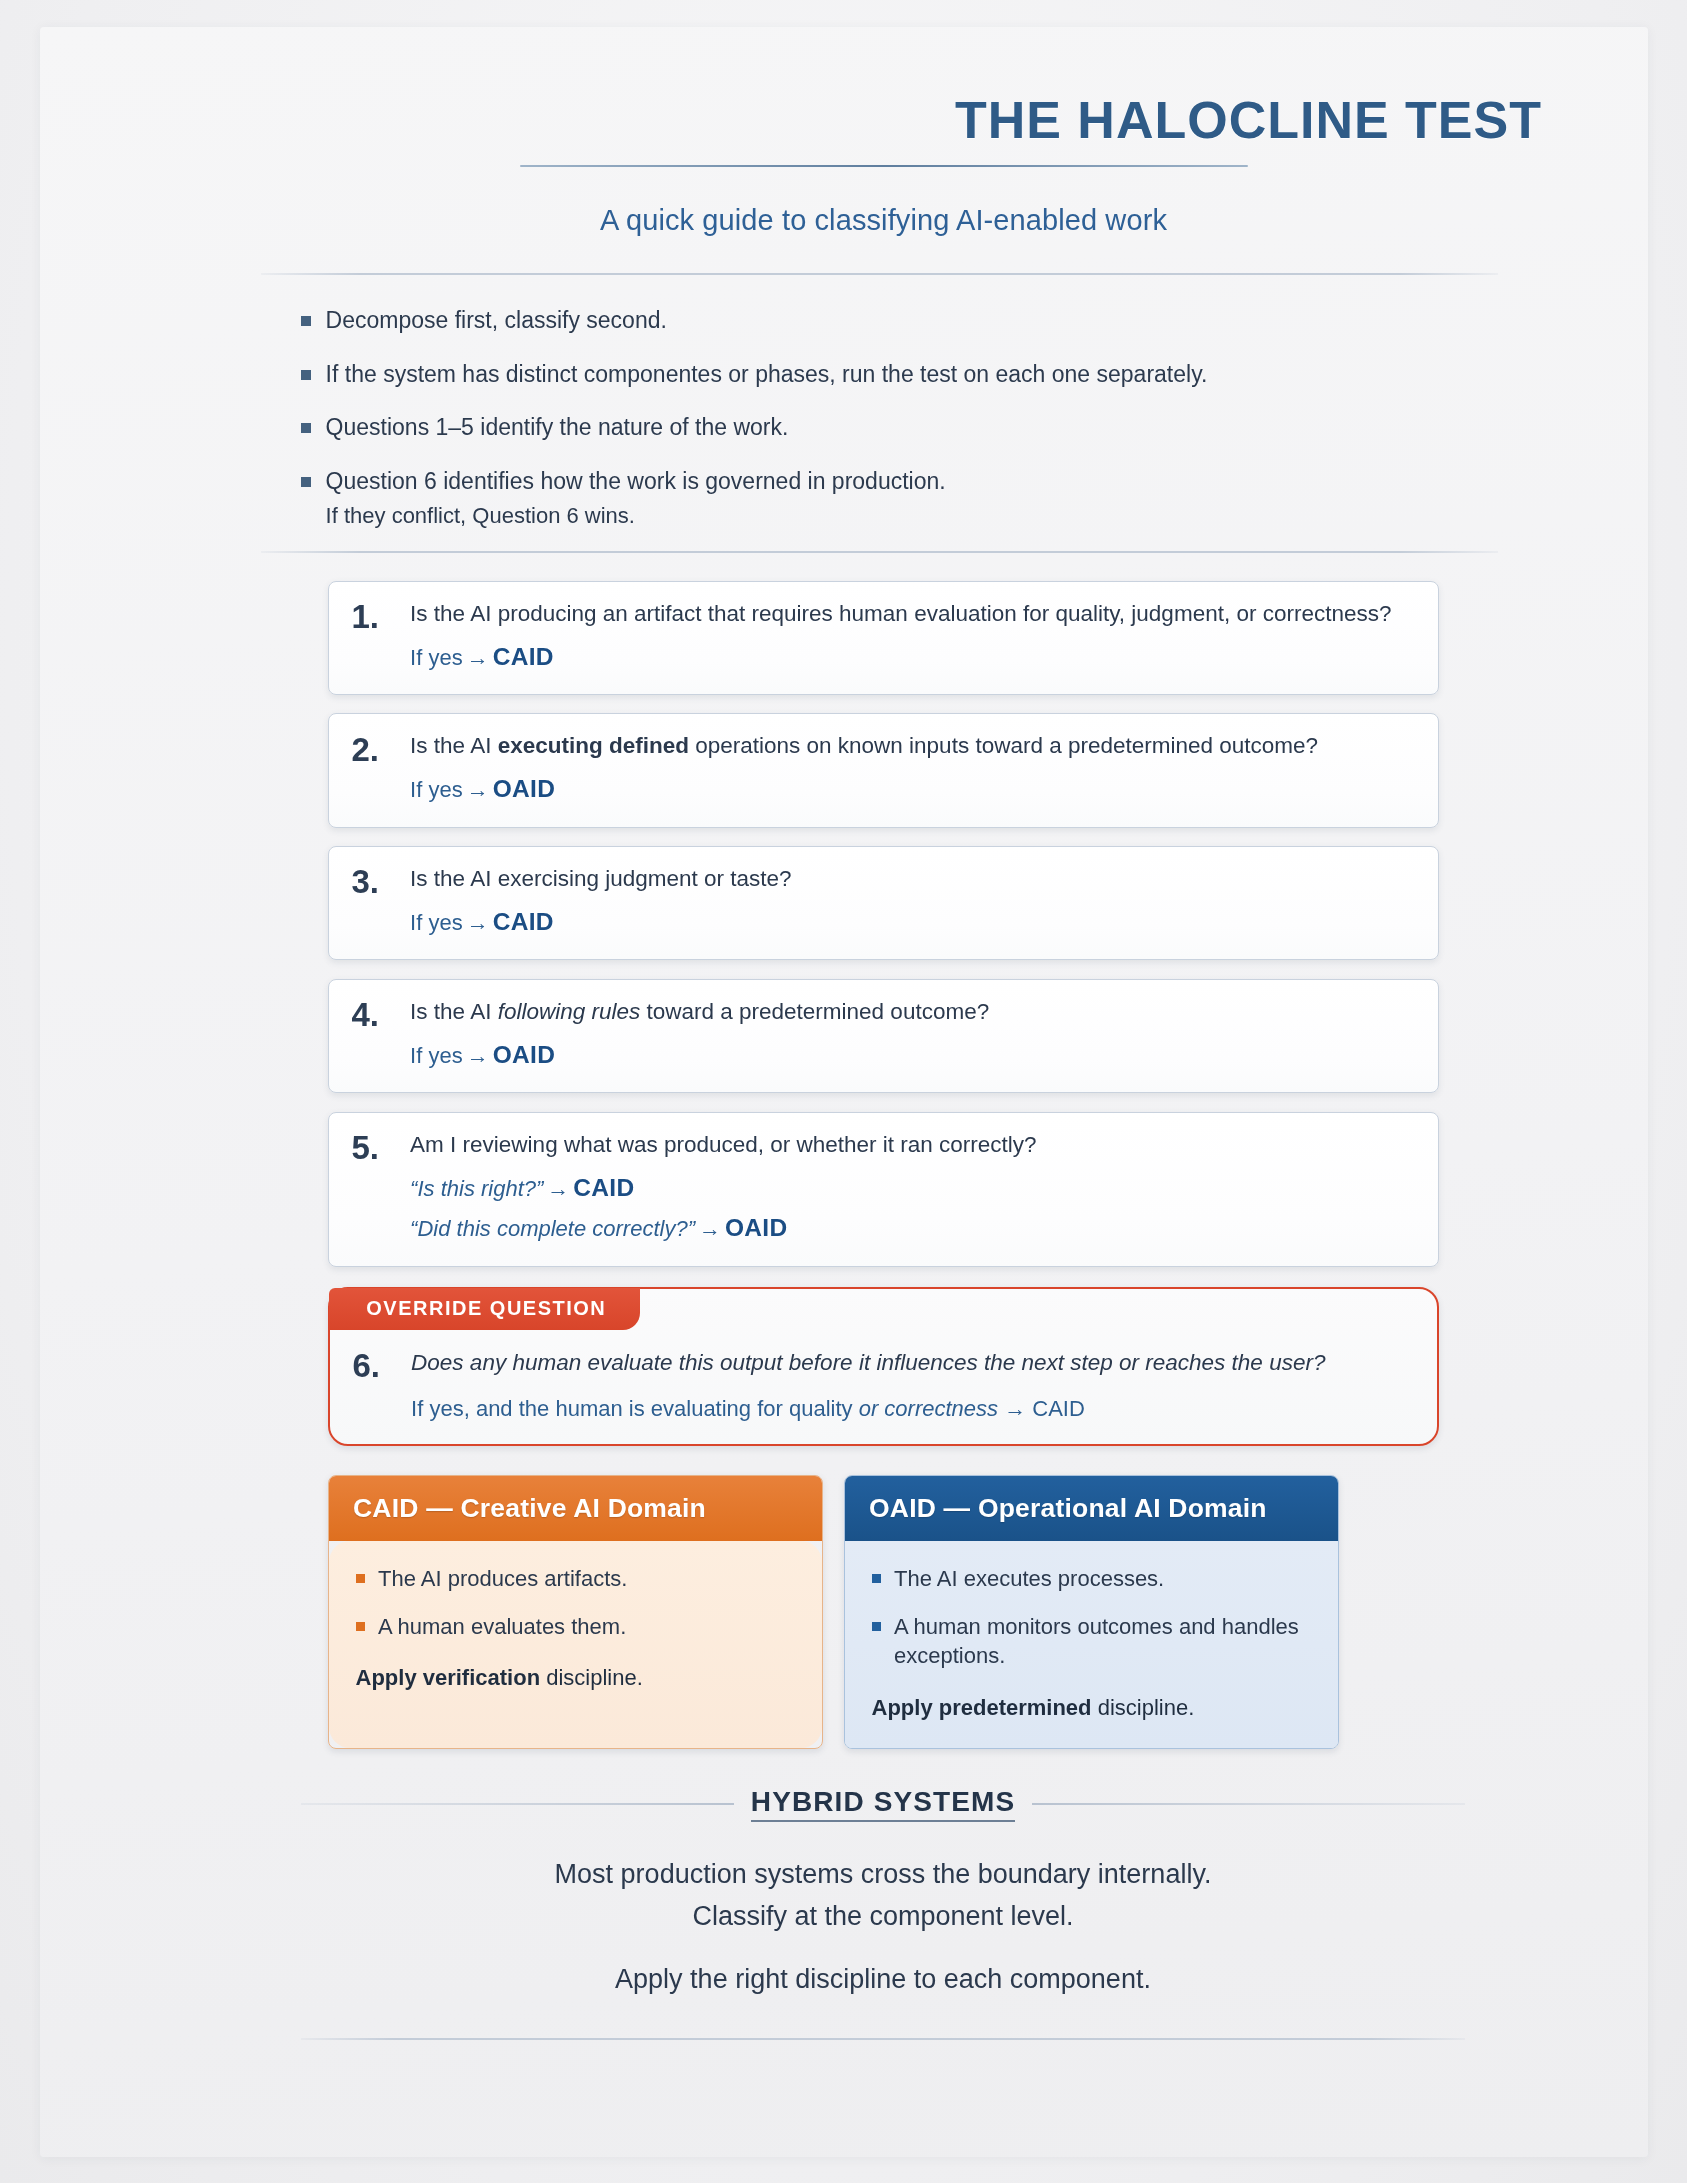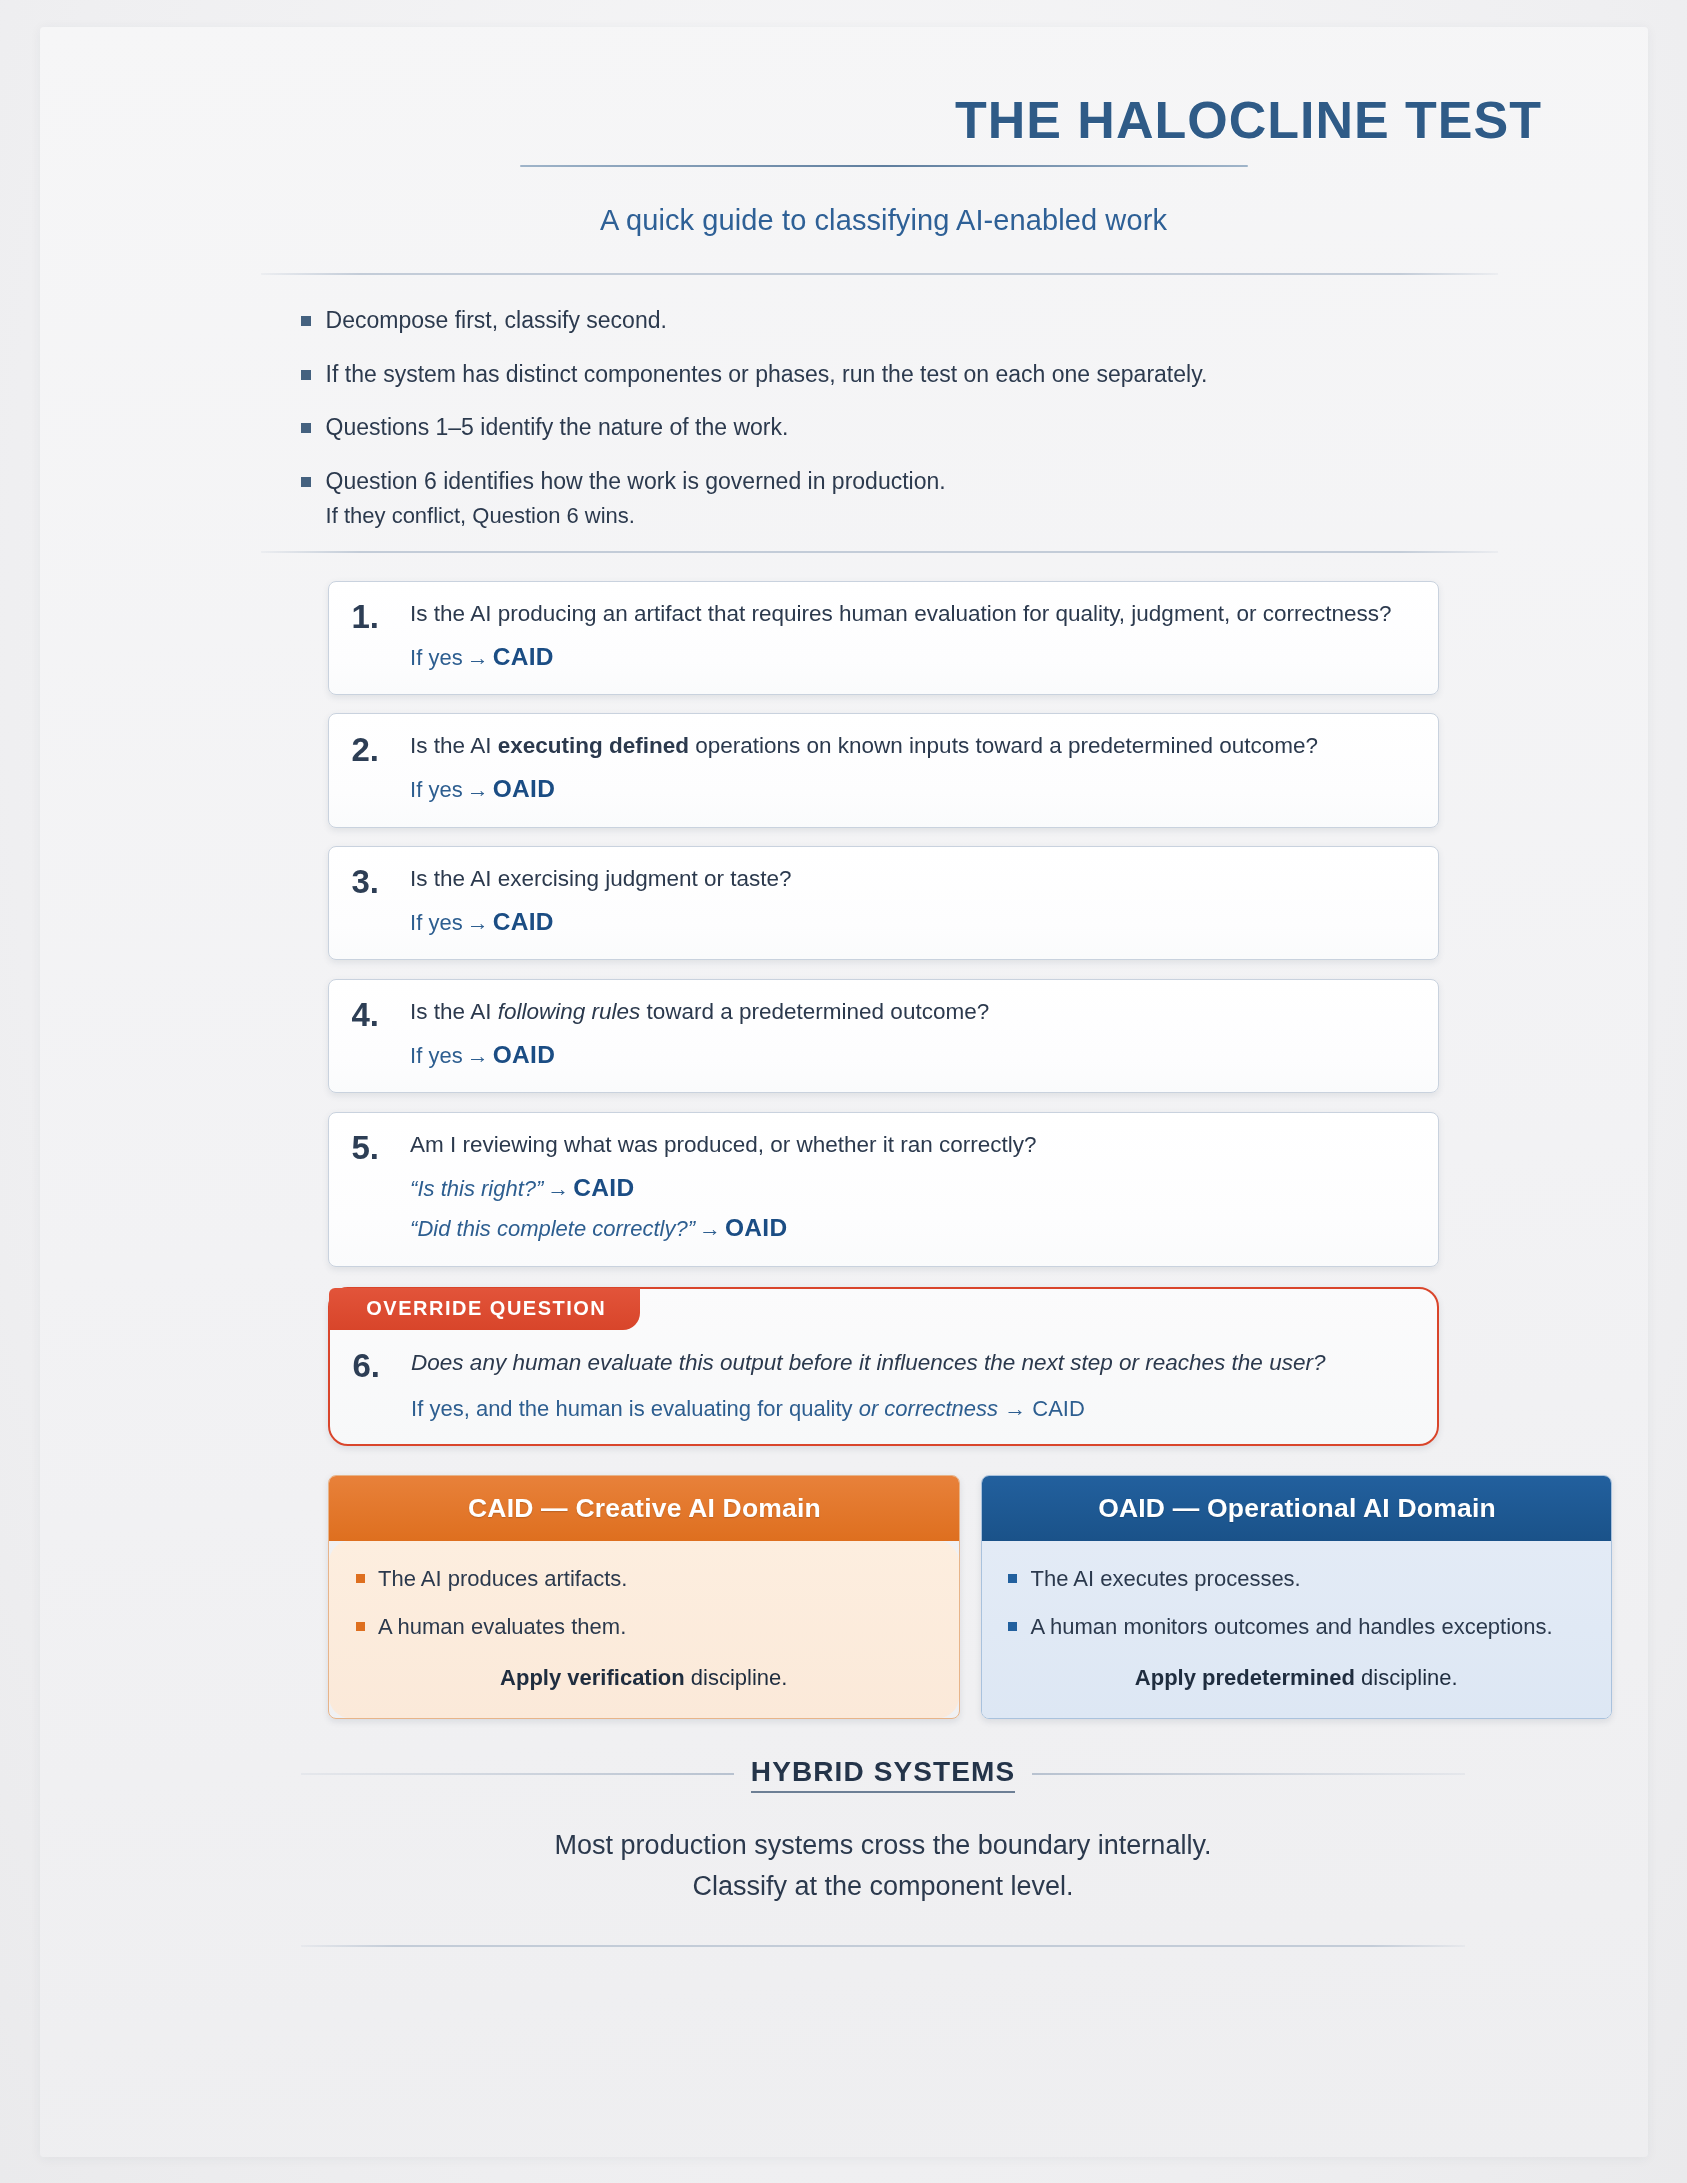--- a/index.html
+++ b/index.html
@@ -200,22 +200,21 @@
     font-size: 22px;
     color: #2d5e90;
   }
   .override .qans2 .i { font-style: italic; }
 
   
   .domains {
     display: flex;
     gap: 21px;
     margin: 29px 0 0 103px;
-    width: 1284px;
-    text-align: center;
+    width: 1011px;
   }
   .dpanel {
     flex: 1 1 0;
     border-radius: 8px;
     overflow: hidden;
     box-shadow: 0 2.6px 6.6px rgba(60,75,100,0.12);
     display: flex;
     flex-direction: column;
   }
   .dhead {
@@ -414,20 +413,21 @@
 
       <div class="hybrid">
         <div class="hybrid-head">
           <div class="hline"></div>
           <div class="hybrid-title">HYBRID SYSTEMS</div>
           <div class="hline r"></div>
         </div>
         <div class="hybrid-lines" id="hybrid-host">
             <div class="hl">Most production systems cross the boundary internally.</div>
             <div class="hl">Classify at the component level.</div>
+            <div class="hl gap">Apply the right discipline to each component.</div>
           </div>
       </div>
 
       <div class="hr-light hr-c"></div>
 
     </div>
   </div>
 </div>
 
 

